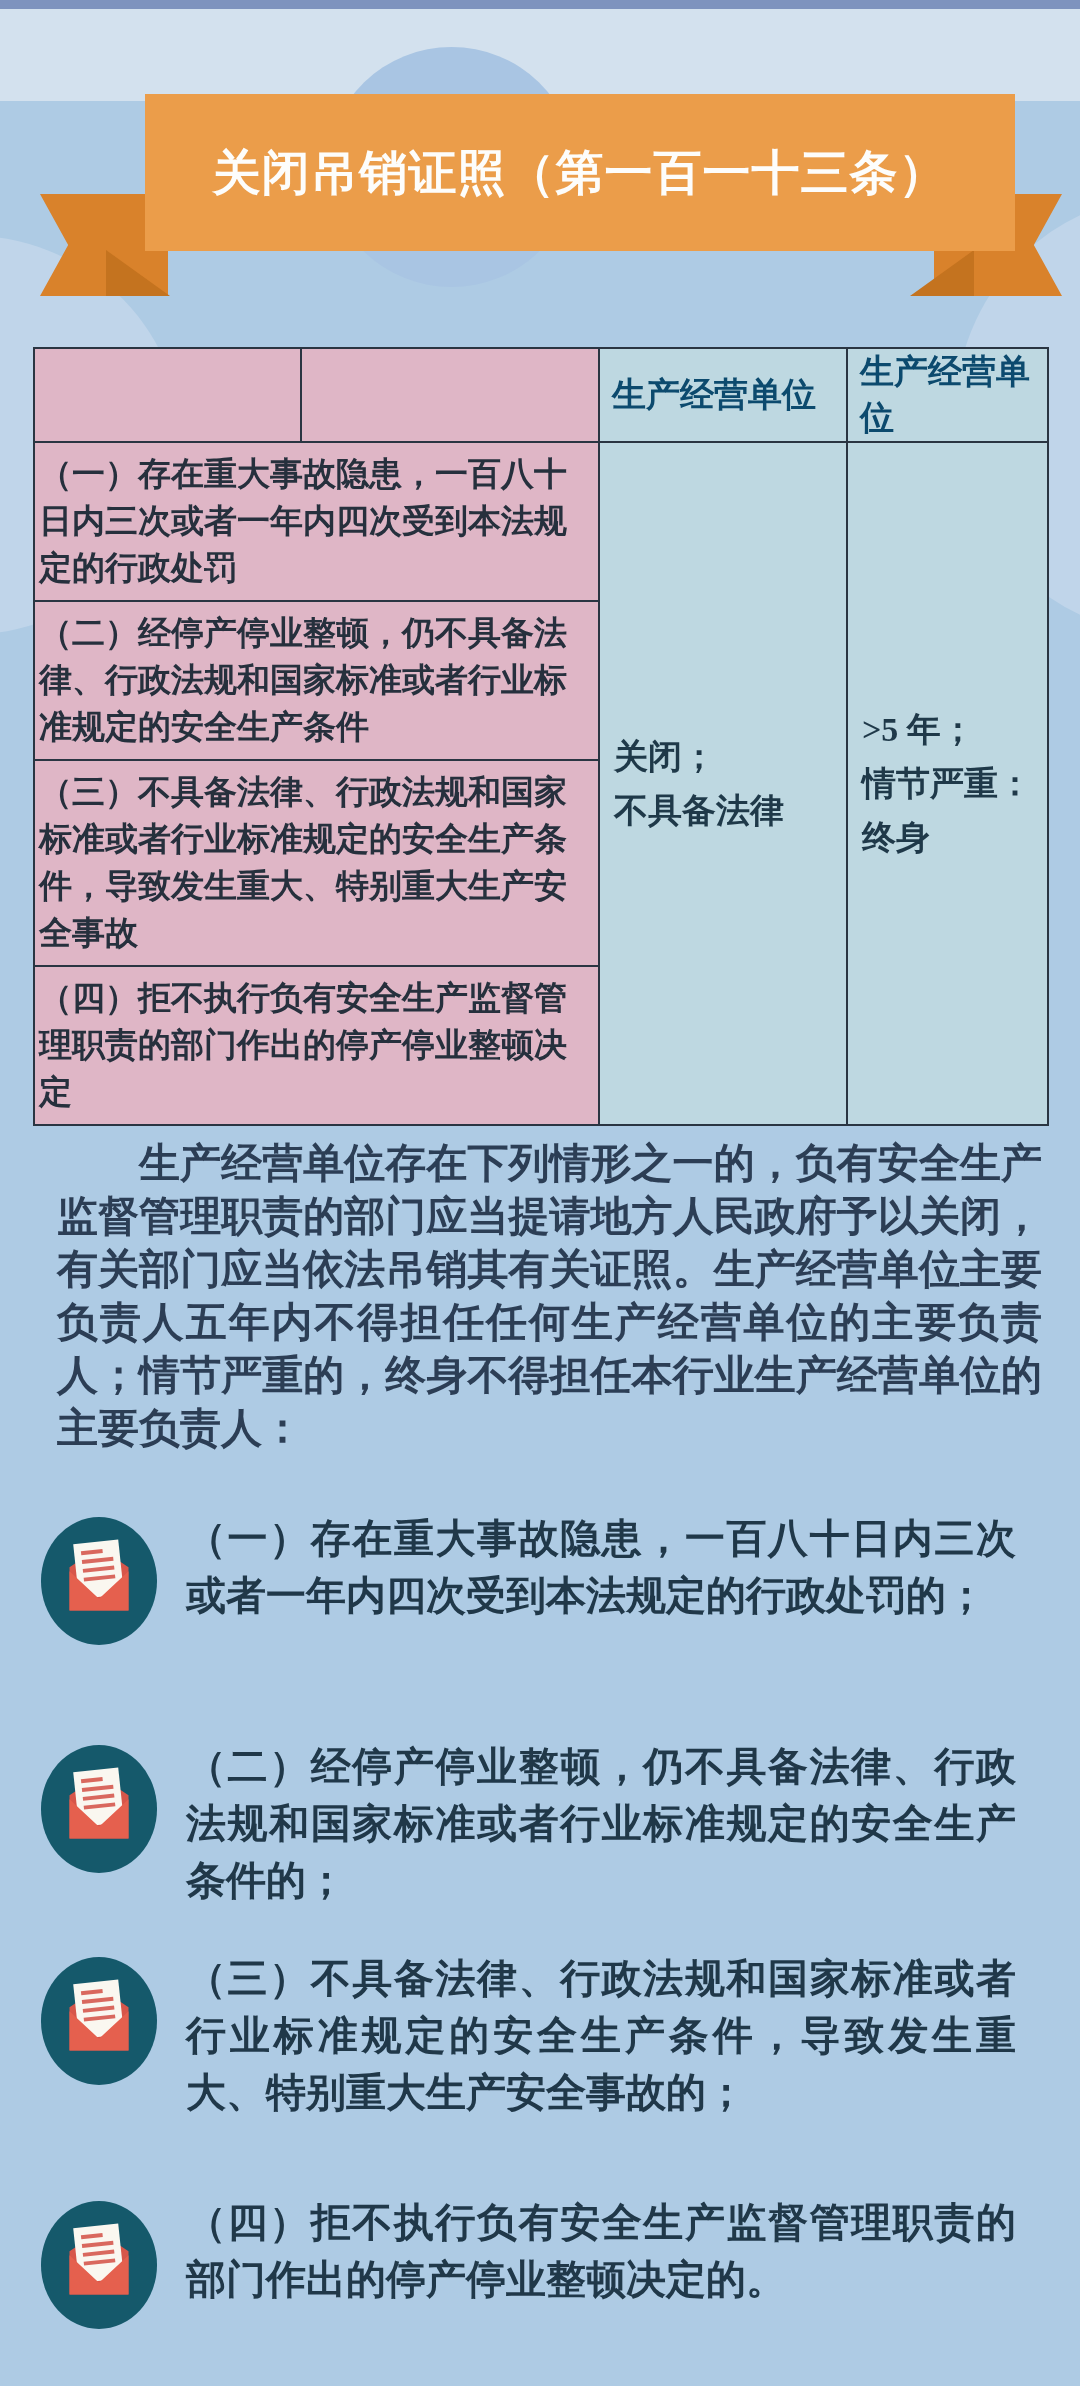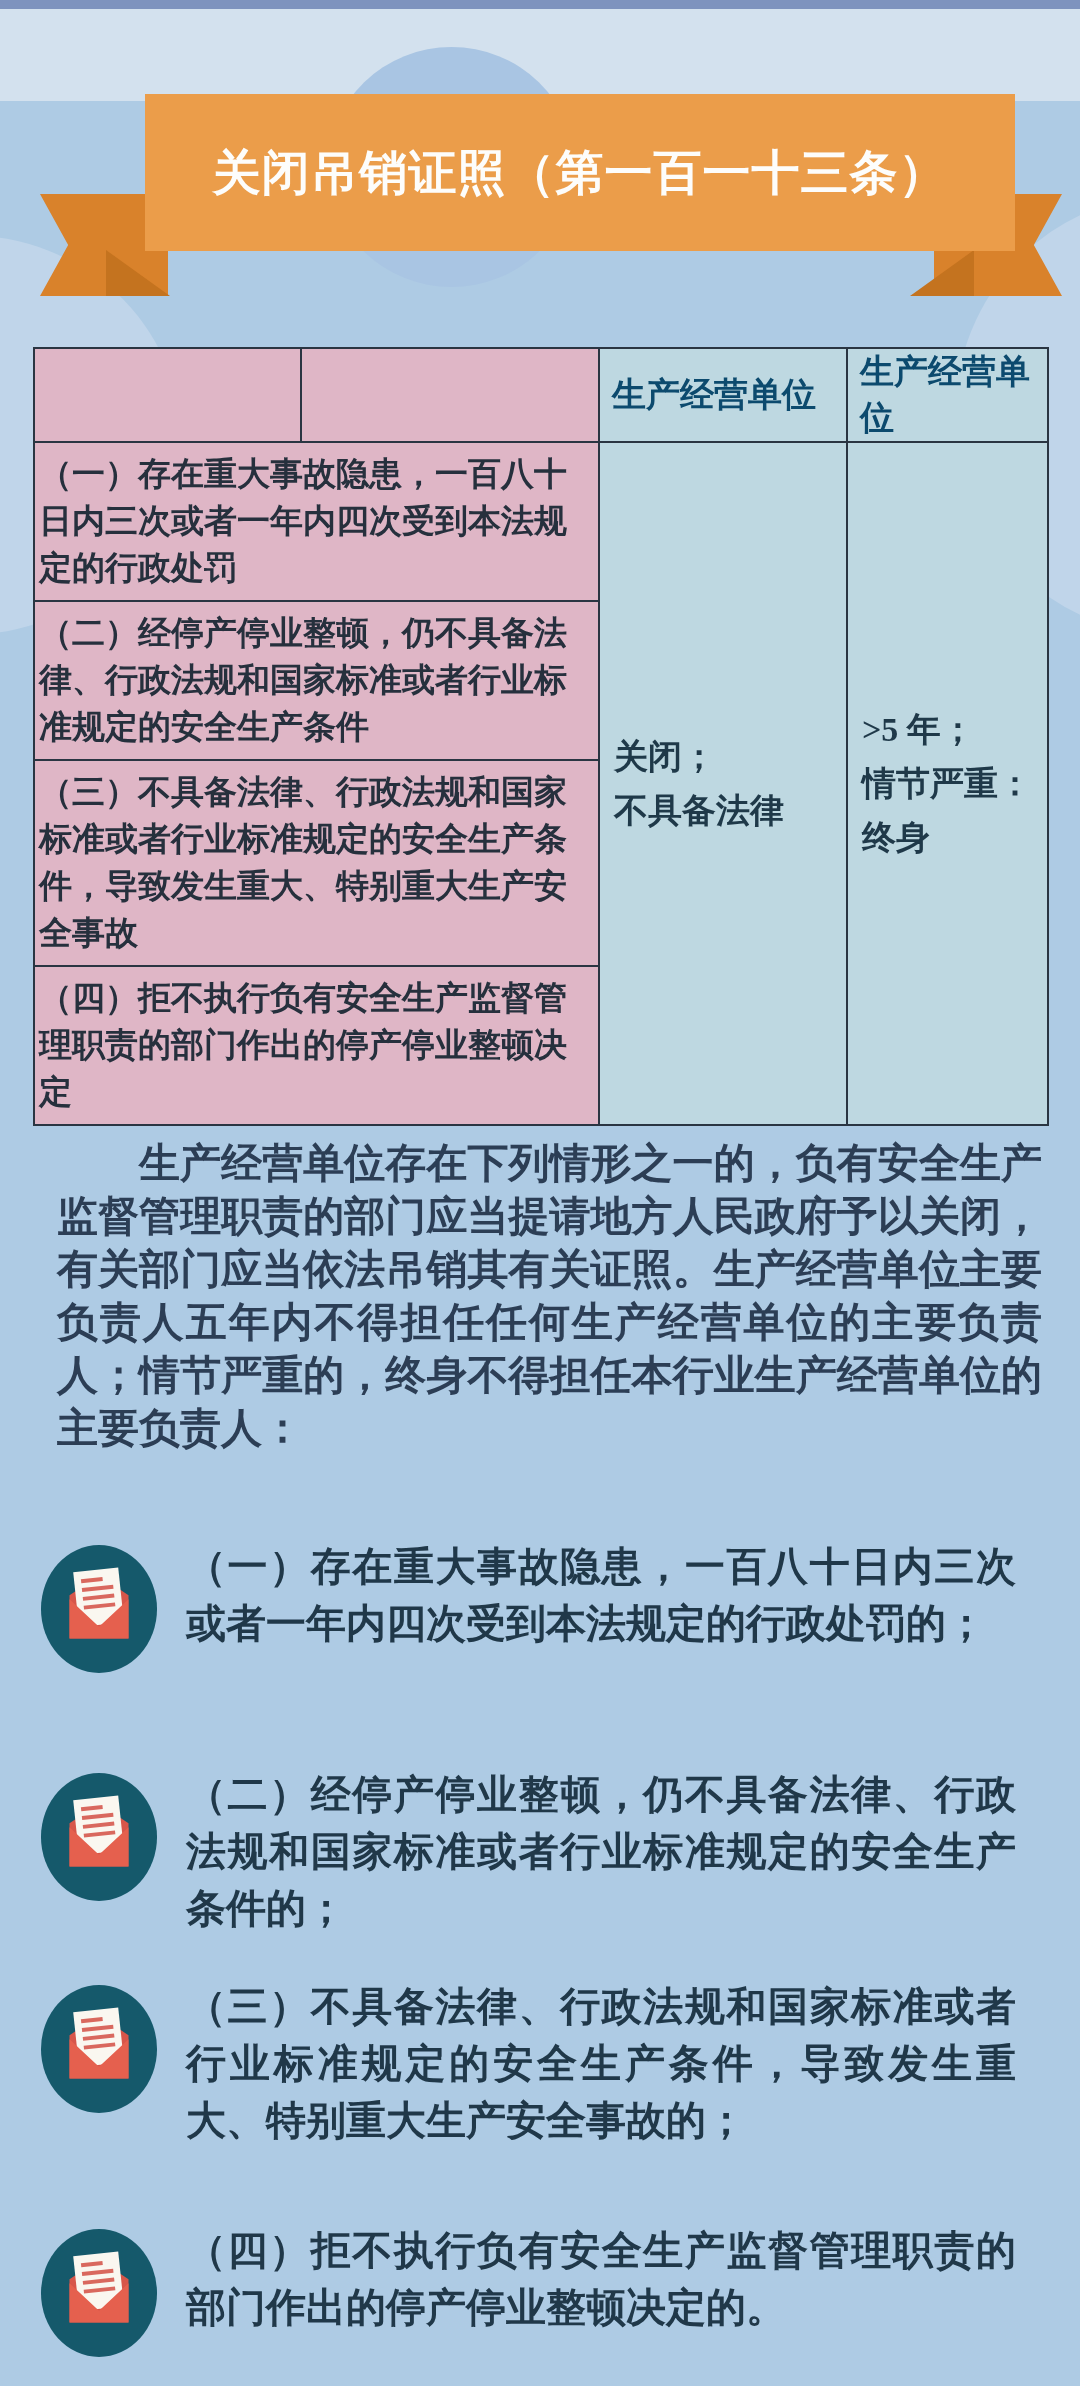--- a/index.html
+++ b/index.html
@@ -37,21 +37,21 @@
   .vio{font-size:33px;line-height:47px;font-weight:bold;color:#26303D;padding:8px 10px 8px 4px;vertical-align:middle;}
   .pen{font-size:34px;line-height:54px;font-weight:bold;color:#1F3949;padding-left:14px;vertical-align:middle;white-space:pre-line;}
   .r1{height:145px}.r2{height:143px}.r3{height:203px}.r4{height:142px}
 
   
   .para{position:absolute;left:40px;top:1120px;width:985px;margin:17px;font-weight:bold;font-size:41px;
         line-height:53px;color:#2C3E55;text-indent:2em;text-align:justify;}
 
   
   .item{position:absolute;left:40px;width:1010px;display:flex;gap:28px;align-items:flex-start;
-        font-weight:bold;font-size:40px;line-height:57px;color:#203849;margin-top:28px;}
+        font-weight:bold;font-size:40px;line-height:57px;color:#203849;}
   .env{width:118px;height:130px;flex:0 0 auto;margin-top:6px;}
   .itext{width:830px;text-align:justify;}
   .item1{top:1510px}.item2{top:1738px}.item3{top:1950px}.item4{top:2194px}
 </style>
 </head>
 <body>
 
 <div class="page">
 
   <div class="topstrip"></div>

